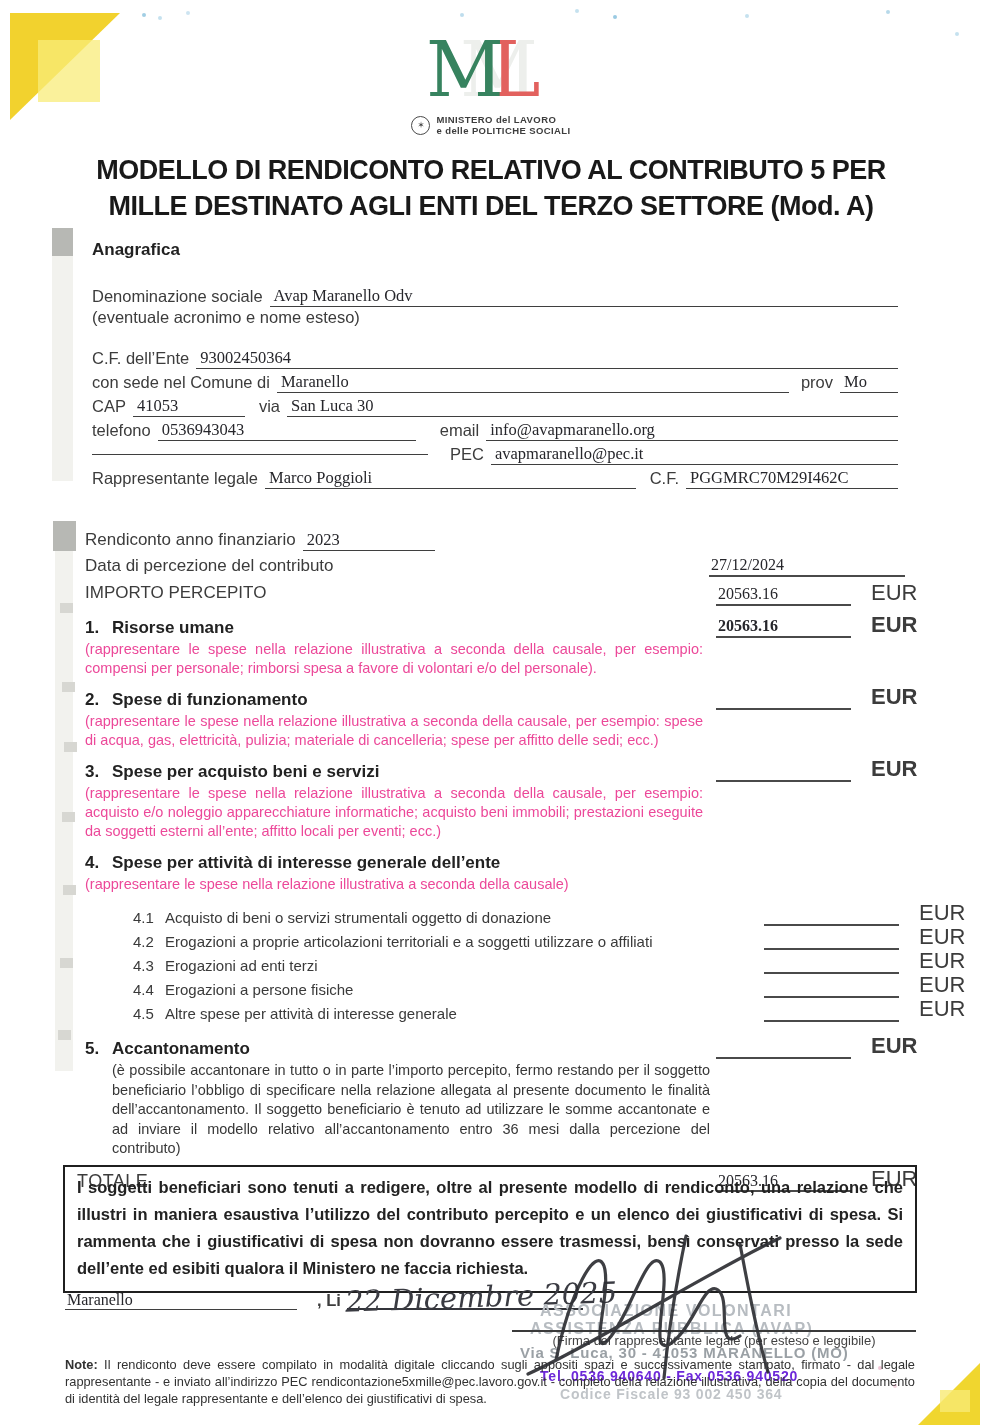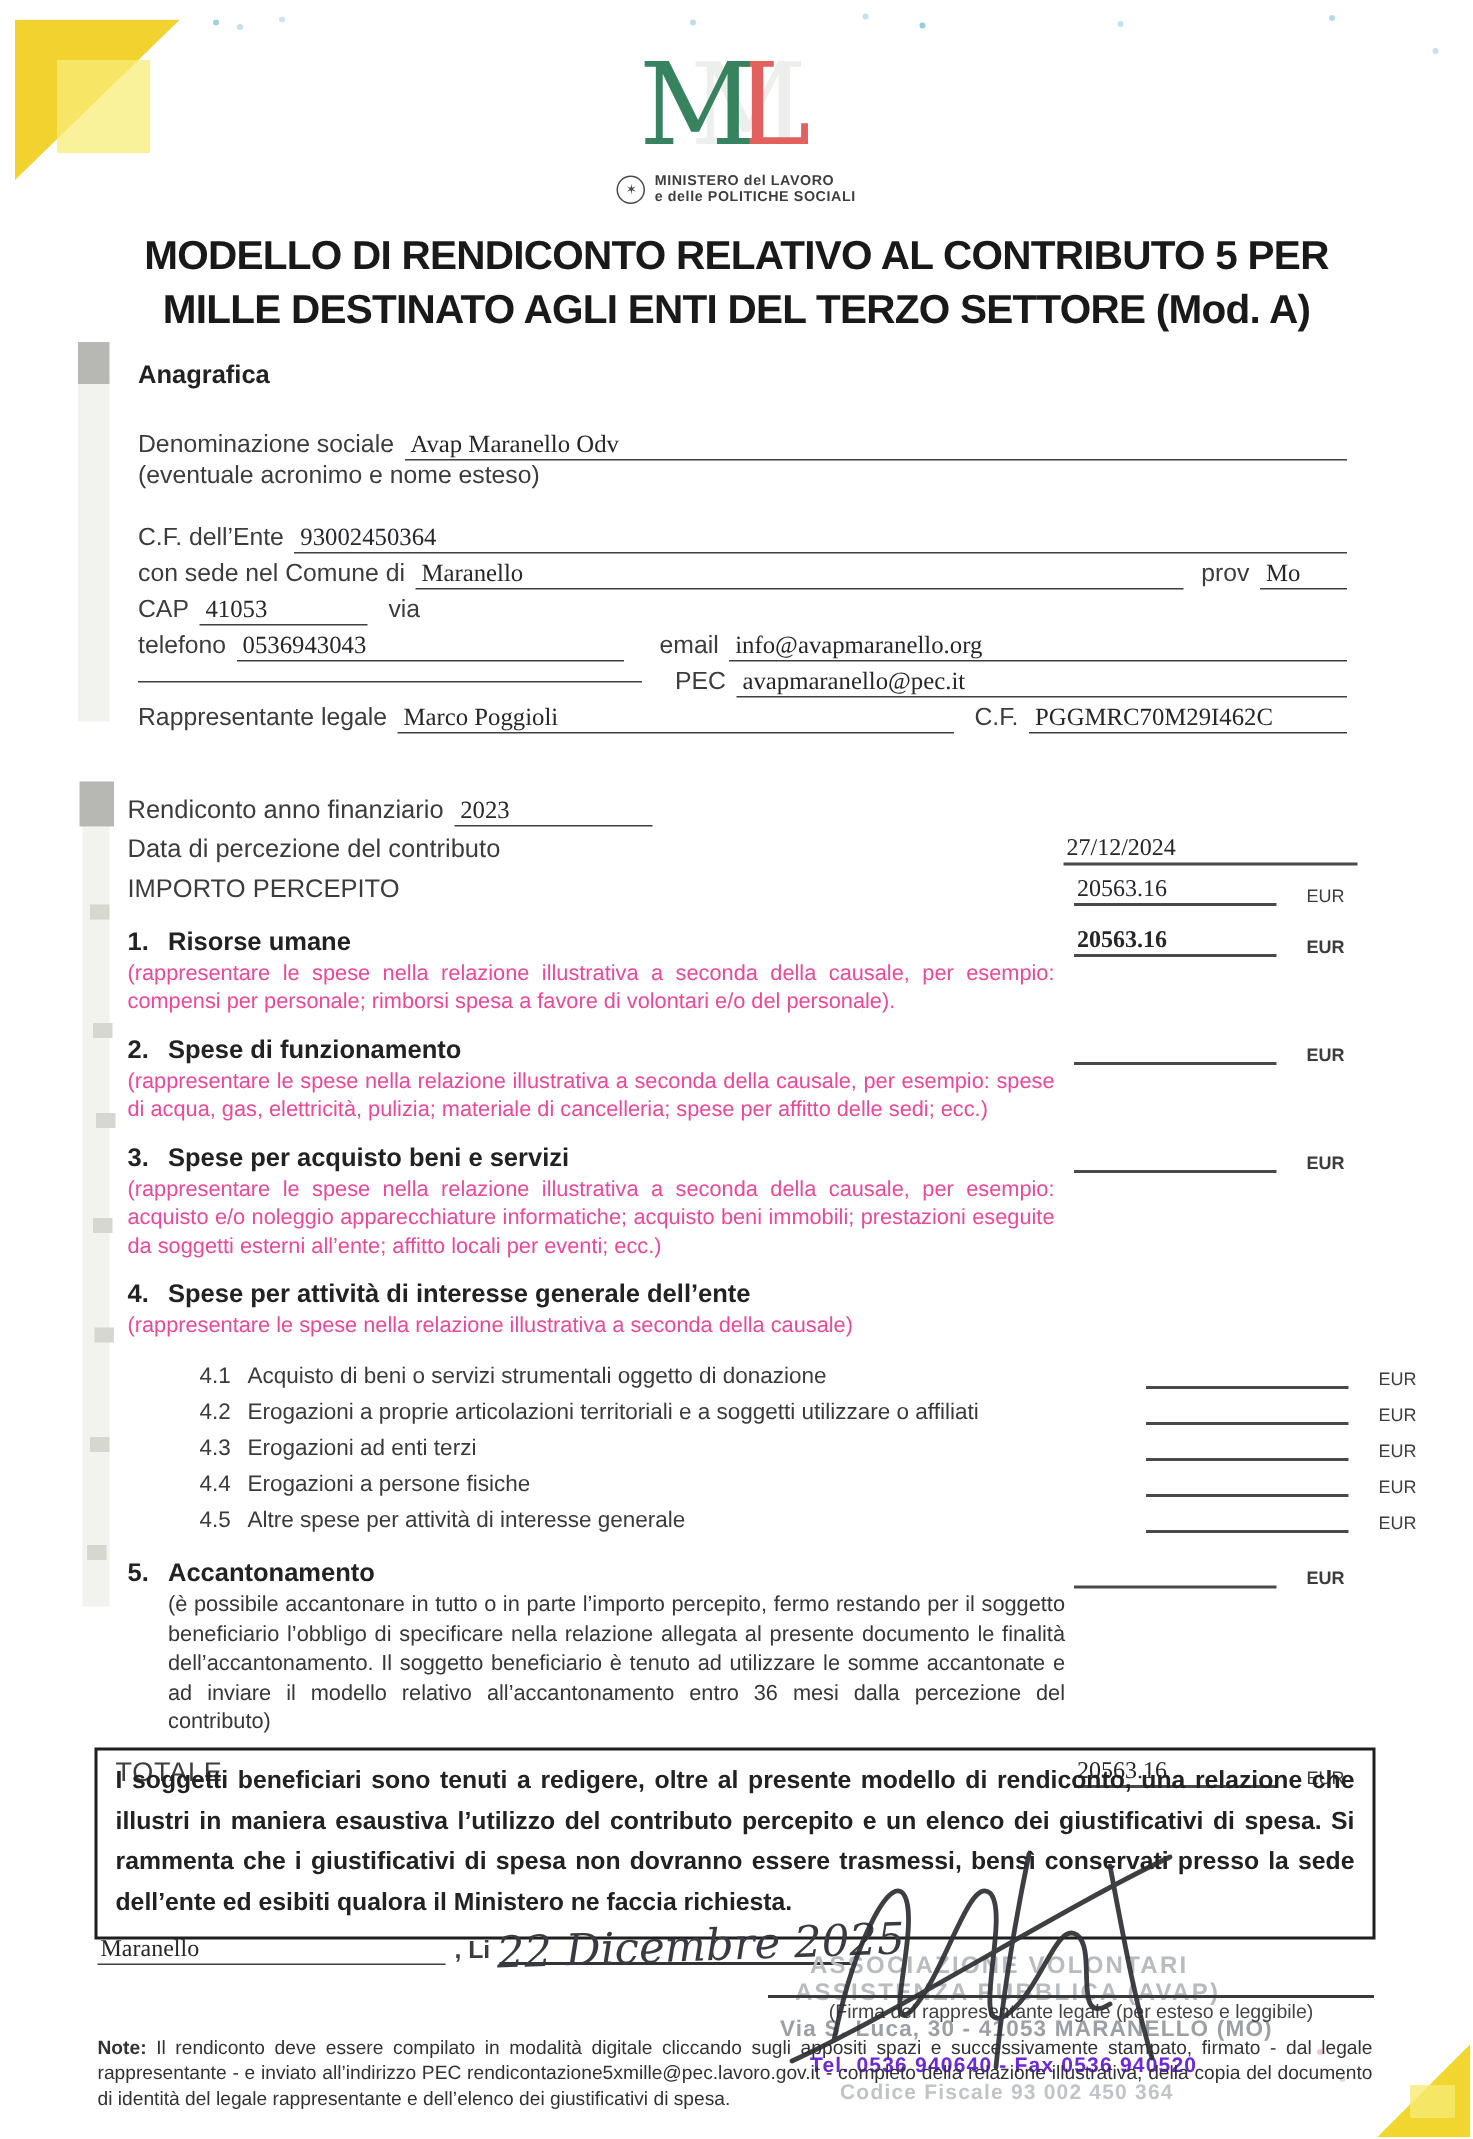--- a/index.html
+++ b/index.html
@@ -50,21 +50,21 @@
   
   .anagrafica { position:absolute; left:92px; top:240px; width:806px; }
   .sec-head { font-size:17px; font-weight:800; color:#222; }
   .caption { font-size:16.5px; color:#3c3c3c; height:24px; }
 
   
   .rendiconto { position:absolute; left:85px; top:528px; width:820px; }
   .amt { display:flex; align-items:flex-end; flex:none; margin-left:auto; }
   .amt .aline { width:135px; border-bottom:2px solid #4a4a4a; }
   .amt .aline .val { font-family:"Liberation Serif", serif; font-size:16px; color:#26262b; padding-left:2px; }
-  .amt .eur { font-size:12px; color:#3c3c3c; margin-left:20px; width:34px; }
+  .amt .eur { font-size:22px; color:#3c3c3c; margin-left:20px; width:34px; }
   .amt.wide .aline { width:196px;margin-left:24px; }
   .item-head { display:flex; align-items:flex-end; font-size:17px; font-weight:800; color:#222;
     margin-top:7px; height:25px; }
   .inum { width:27px; }
   .idesc { font-size:14.5px; line-height:19px; color:#ec4899; text-align:justify;
     width:618px; margin:2px 0 3px 0; }
   .sub { margin-left:48px; margin-top:8px; }
   .subrow { display:flex; align-items:flex-end; height:24px; font-size:15px; color:#3a3a3a; }
   .subnum { width:32px; }
   .item5-desc { font-size:14.5px; line-height:19.5px; color:#373737; text-align:justify;
@@ -74,21 +74,21 @@
 
   
   .notice { position:absolute; left:63px; top:1165px; width:826px;
     border:2.5px solid #1f1f1f; padding:7px 12px 9px 12px;
     font-size:16.5px; font-weight:800; color:#222; line-height:27px; text-align:justify; }
 
   
   .sigrow { position:absolute; left:65px; top:1284px; width:560px; display:flex; align-items:flex-end; font-size:16.5px; }
   .sig-place { flex:none; width:232px; border-bottom:1.7px solid #3f3f3f; }
   .sig-place .val { font-family:"Liberation Serif", serif; font-size:16px; color:#26262b; padding-left:2px; }
-  .sig-li { white-space:nowrap; padding:0 6px; color:#3c3c3c; font-weight:bold; }
+  .sig-li { white-space:nowrap; padding:0 6px; color:#3c3c3c; font-weight:bold;margin-left:14px; }
   .sig-date { flex:none; width:236px; border-bottom:2px solid #33343a; position:relative; height:24px; }
   .handwrite { position:absolute; left:-2px; bottom:-6px; white-space:nowrap;
     font-family:"DejaVu Serif", serif; font-style:italic; font-size:29px; color:#3a3b42; transform:rotate(-2deg); }
 
   .stamp { position:absolute; color:#b7bcc1; font-weight:bold; letter-spacing:1.5px;
     font-size:16px; white-space:nowrap; z-index:1; }
   .sig-line { position:absolute; left:512px; top:1330px; width:404px; border-top:2px solid #3a3a3a; z-index:2; }
   .firma-caption { position:absolute; left:512px; top:1333px; width:404px; text-align:center;
     font-size:13px; color:#434343; z-index:3; white-space:nowrap; }
 
@@ -169,20 +169,21 @@
     <div class="frow">
       <span class="lbl">con sede nel Comune di</span>
       <span class="fill"><span class="val">Maranello</span></span>
       <span class="lbl" style="padding-left:12px">prov</span>
       <span class="fill fixed" style="width:58px"><span class="val">Mo</span></span>
     </div>
     <div class="frow">
       <span class="lbl">CAP</span>
       <span class="fill fixed" style="width:112px"><span class="val">41053</span></span>
       <span class="lbl" style="padding-left:14px">via</span>
+      <span class="fill"><span class="val">San Luca 30</span></span>
     </div>
     <div class="frow">
       <span class="lbl">telefono</span>
       <span class="fill fixed" style="width:258px"><span class="val">0536943043</span></span>
       <span class="lbl" style="padding-left:24px">email</span>
       <span class="fill"><span class="val">info@avapmaranello.org</span></span>
     </div>
     <div class="frow">
       <span class="fill fixed" style="width:336px"></span>
       <span class="lbl" style="padding-left:22px">PEC</span>

